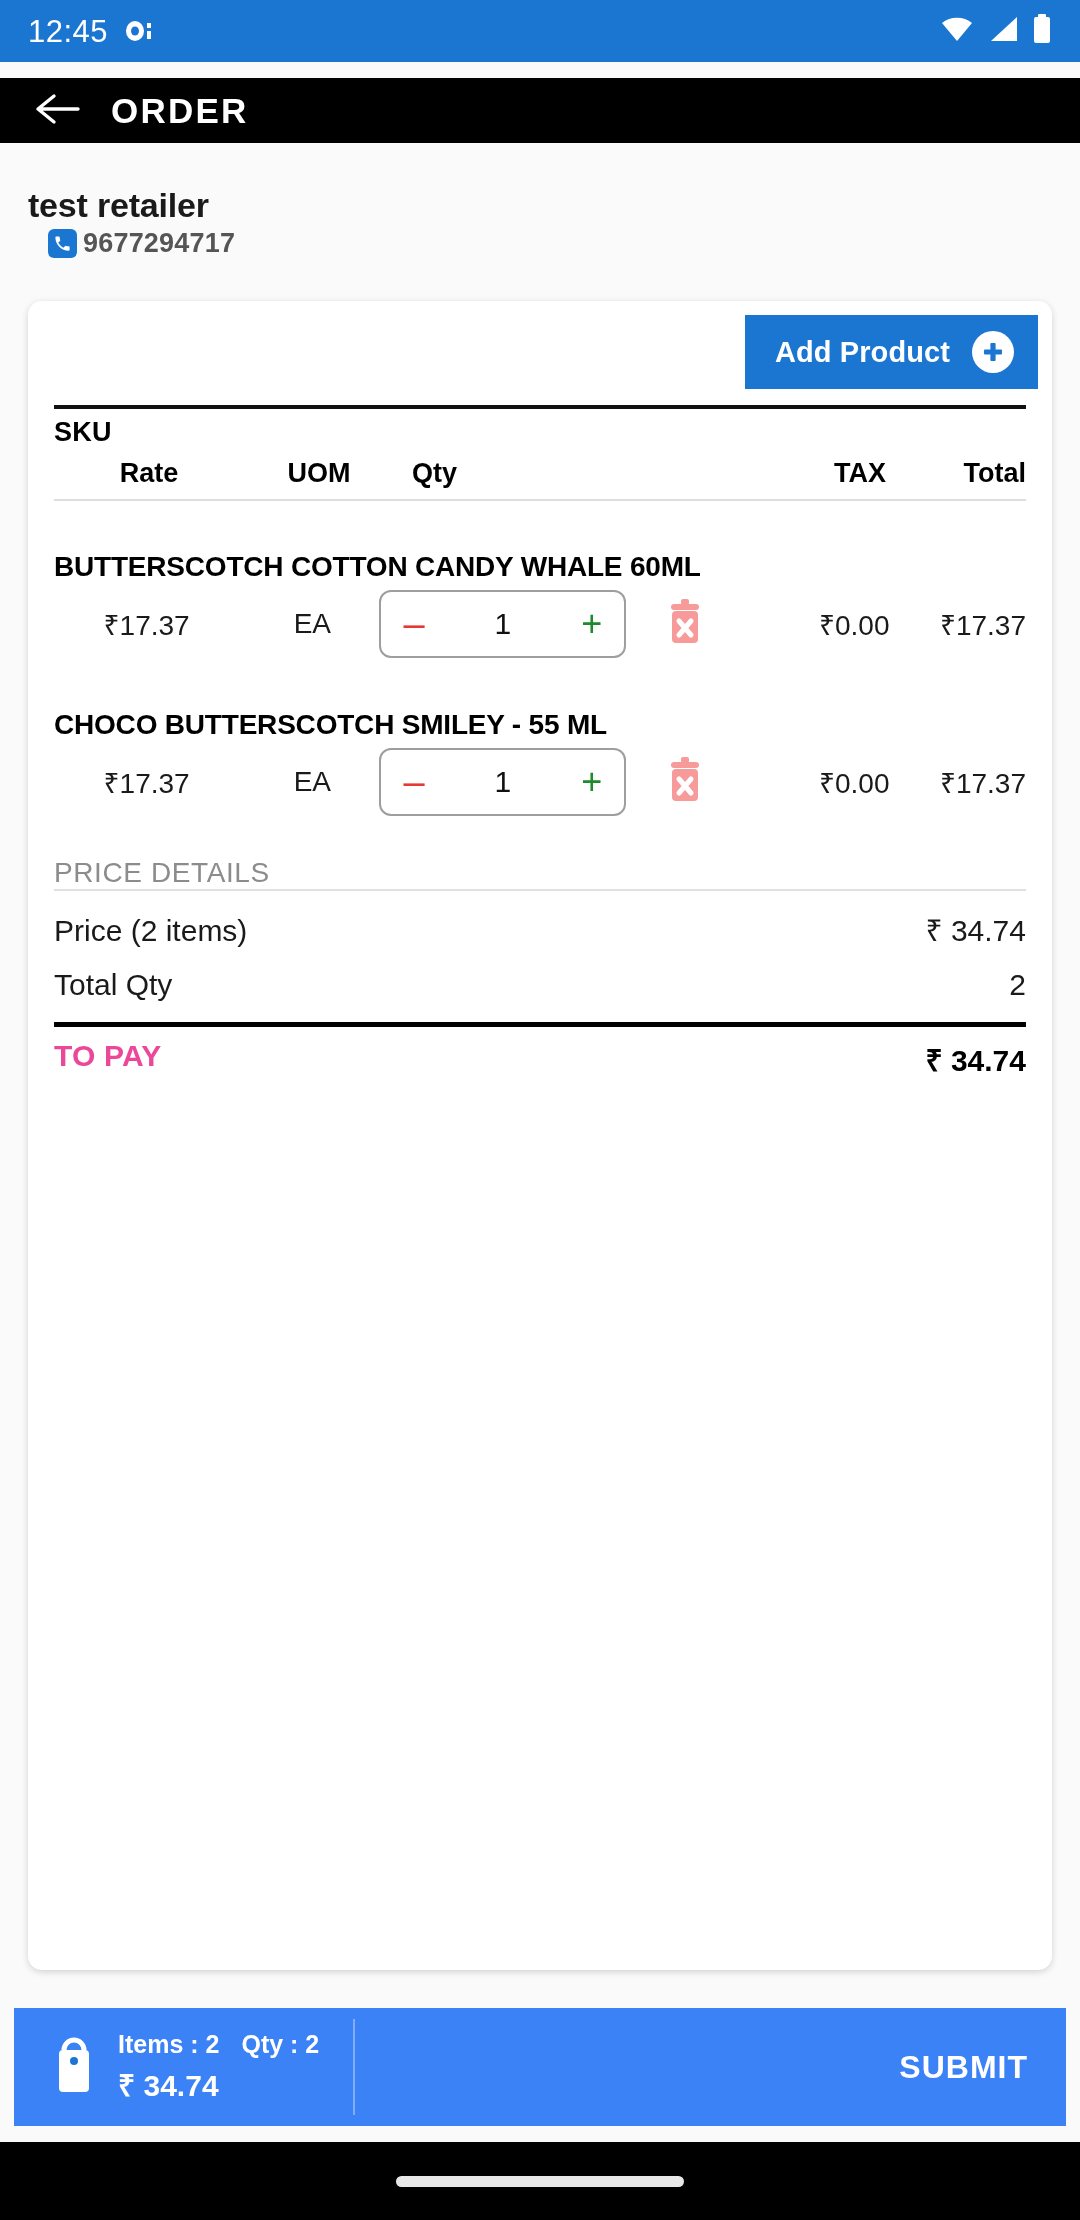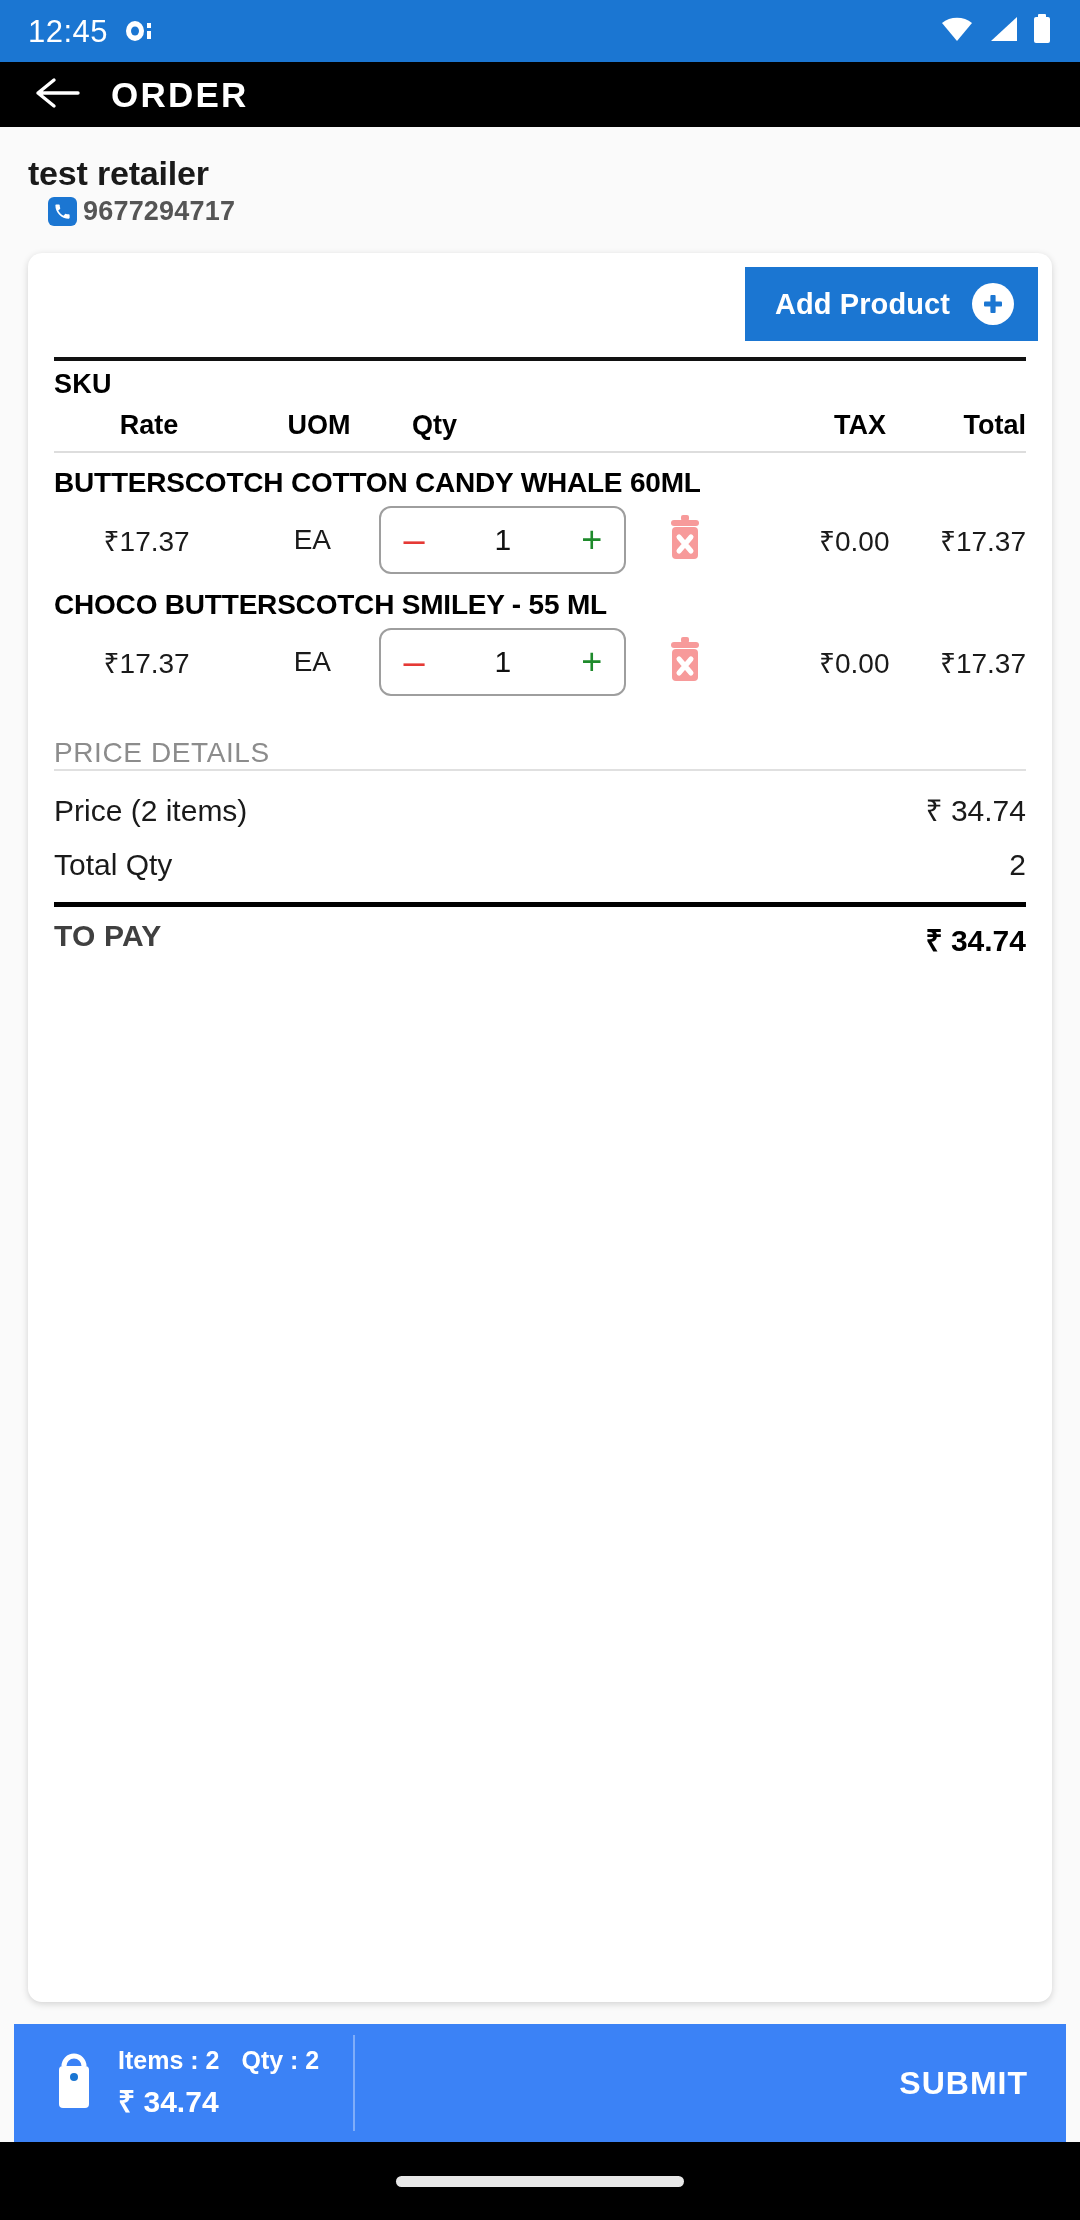--- a/index.html
+++ b/index.html
@@ -6,21 +6,21 @@
   html, body {
     width:1080px; height:2220px;
     background:#000;
     font-family:"Liberation Sans", sans-serif;
     overflow:hidden;
   }
   .phone {
     position:relative;
     width:1080px; height:2220px;
     background:#fafafa;
-    display:flex; flex-direction:column;
+    display:flex; flex-direction:column;gap:16px;
   }
 
   
   .statusbar {
     height:62px; background:#1b76d2;
     display:flex; align-items:center;
     padding:0 28px;
     color:#fff; flex:0 0 auto;
   }
   .sb-time {
@@ -120,21 +120,21 @@
   }
   .col-rate   { width:190px; text-align:center; }
   .col-uom    { width:150px; text-align:center; }
   .col-qty    { width:120px; text-align:left; padding-left:18px; }
   .col-flex   { flex:1; }
   .col-tax    { width:150px; text-align:right; }
   .col-total  { width:140px; text-align:right; }
   .th-cell { font-size:27px; font-weight:bold; color:#000; }
 
   
-  .prod { padding:0 12px; }
+  .prod { padding:0 12px;margin-top:36px; }
   .prod-name {
     font-size:28px; font-weight:bold; color:#000;
     letter-spacing:-.2px; margin-top:14px; white-space:nowrap;
   }
   .prod-row {
     display:flex; align-items:center;
     margin-top:6px; min-height:70px;
   }
   .cell-val { font-size:28px; color:#1a1a1a; }
 
@@ -161,21 +161,21 @@
   }
   .pd-rule { border-top:2px solid #e0e0e0; }
   .pd-row {
     display:flex; justify-content:space-between; align-items:baseline;
     margin-top:18px;
   }
   .pd-label { font-size:30px; color:#1a1a1a; }
   .pd-value { font-size:30px; color:#1a1a1a; }
   .pd-rule-thick { border-top:5px solid #000; margin-top:20px; }
   .pd-row-total { display:flex; justify-content:space-between; margin-top:12px; }
-  .pd-total-label { font-size:30px; font-weight:bold; color:#404040; letter-spacing:.2px; }
+  .pd-total-label { font-size:30px; font-weight:bold; color:#ec4899; letter-spacing:.2px; }
   .pd-total-value { font-size:30px; font-weight:bold; color:#000; }
 
   .card-filler { flex:1 1 auto; }
 
   
   .bottombar-wrap { flex:0 0 auto; padding:22px 14px 0 14px; }
   .bottombar {
     background:#3b82f6; height:118px;
     display:flex; align-items:center;
     padding:0 34px;

